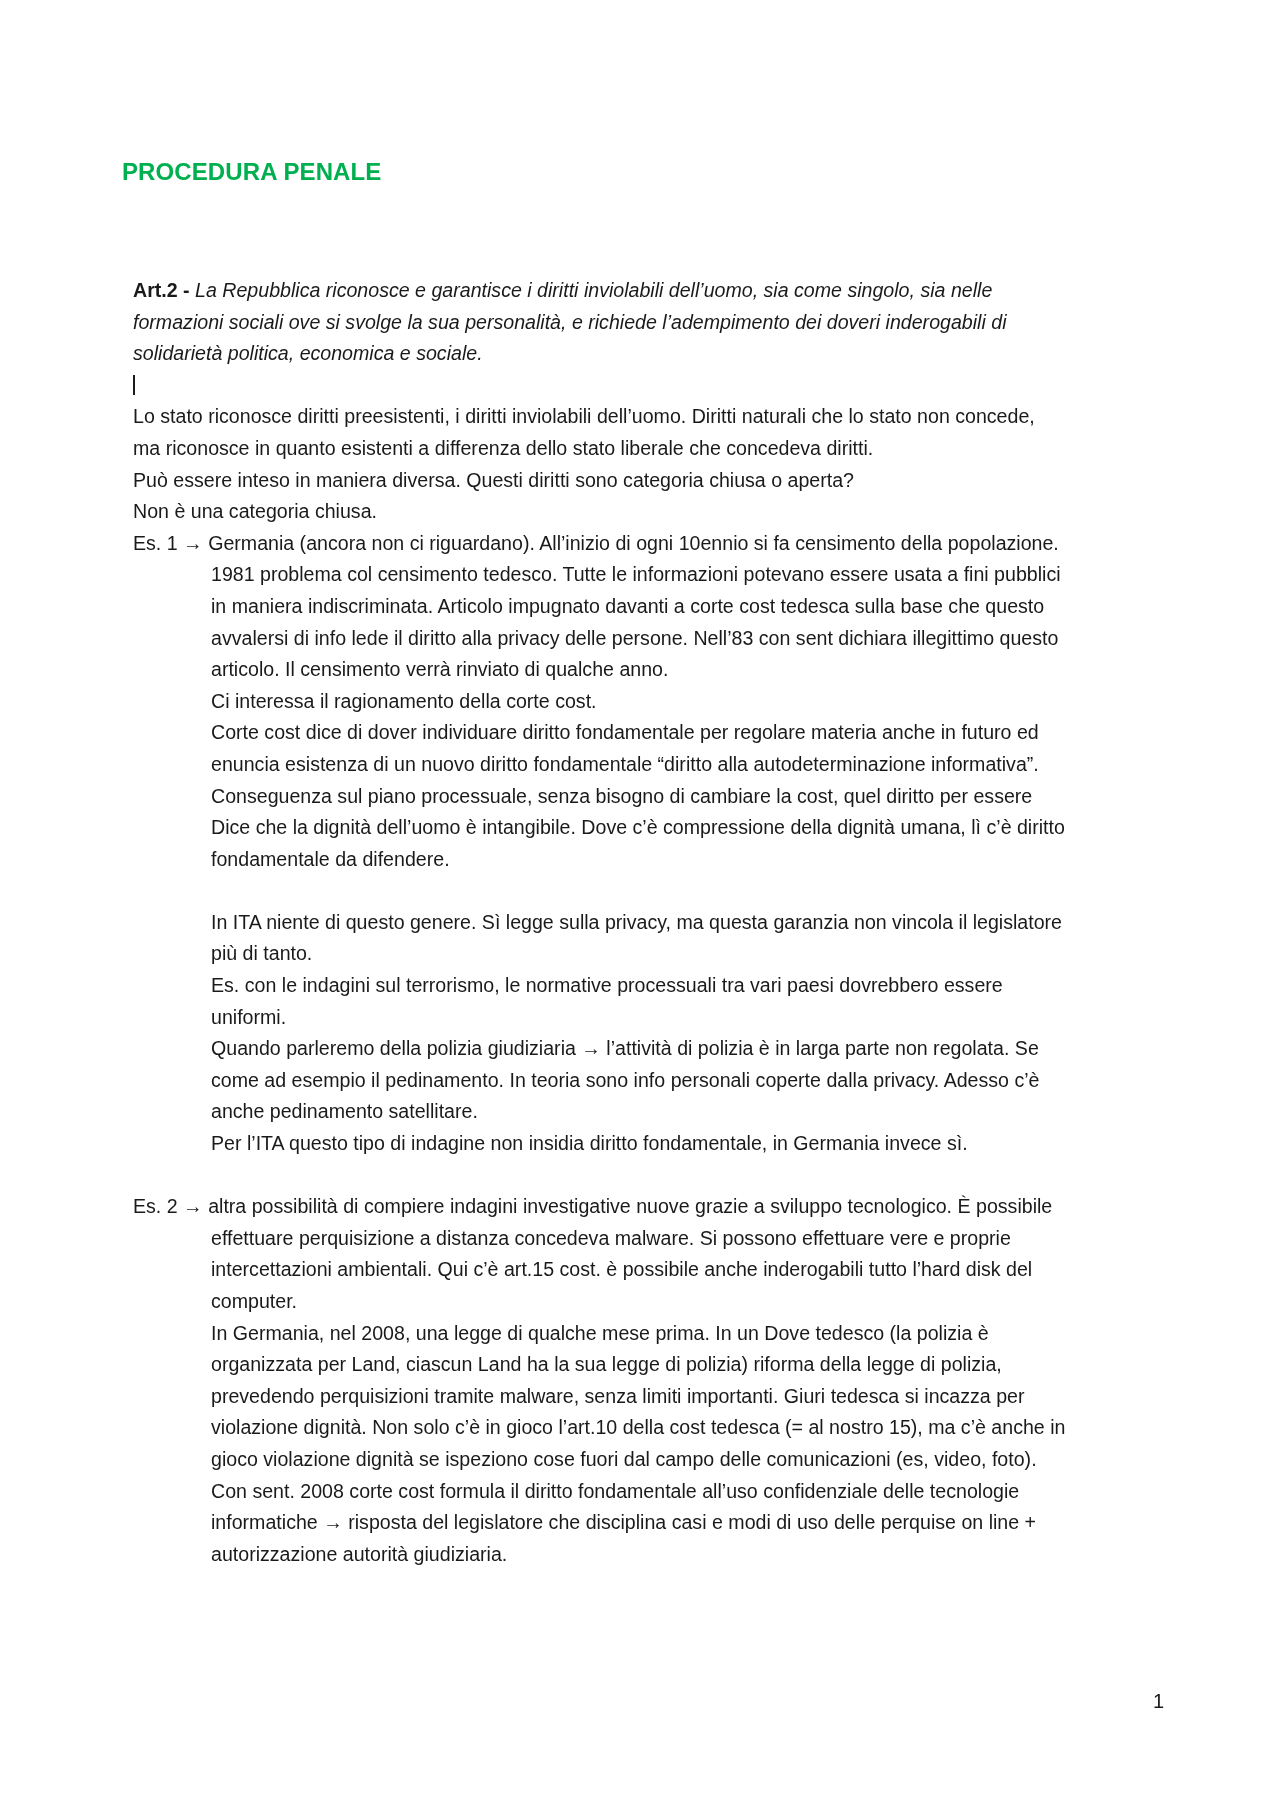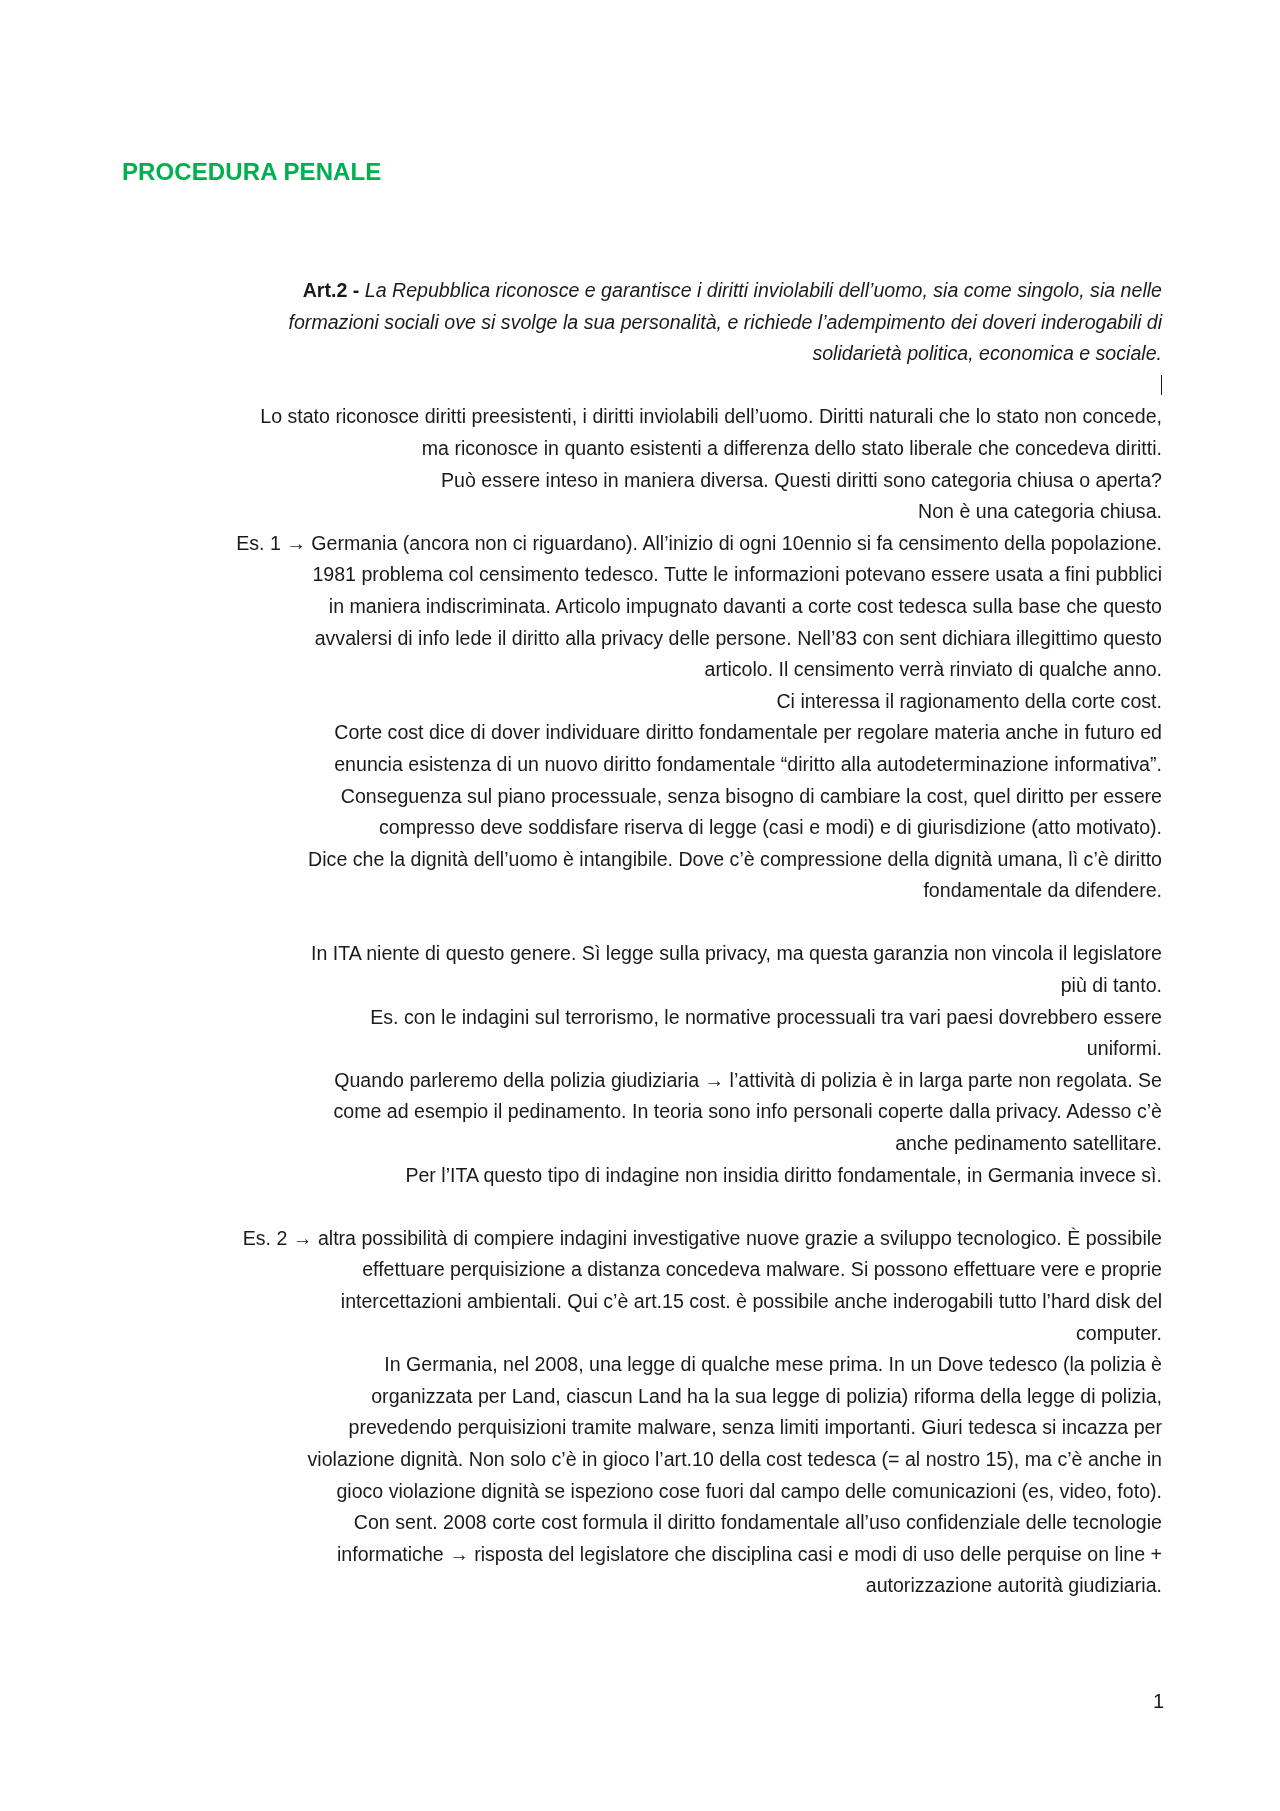--- a/index.html
+++ b/index.html
@@ -1,25 +1,25 @@
 <!DOCTYPE html>
 <html><head>
 <meta charset="utf-8">
 <style>
   html, body { margin: 0; padding: 0; background: #ffffff; }
   body { width: 1280px; height: 1811px; position: relative; overflow: hidden;
          font-family: "Liberation Sans", "DejaVu Sans", sans-serif; color: #1a1a1a; }
-  .page { position: absolute; left: 0; top: 0; width: 1280px; height: 1811px; text-align: right; }
+  .page { position: absolute; left: 0; top: 0; width: 1280px; height: 1811px; }
   .h1 { position: absolute; left: 122px; top: 158px; font-size: 24px; font-weight: bold;
         color: #00b050; letter-spacing: 0.1px; }
   .h2 { position: absolute; left: 122px; top: 214px; font-size: 20px; font-weight: bold;
         color: #00b050; }
   .body { position: absolute; left: 122px; top: 275px; width: 1040px;
           font-size: 19.6px; line-height: 31.6px; }
-  .line { white-space: nowrap; height: 31.6px; }
+  .line { white-space: nowrap; height: 31.6px; margin-left: 11px; }
   .ind { padding-left: 78px; }
   .blank { height: 31.6px; }
   .bold { font-weight: bold; }
   .ital { font-style: italic; }
   .cursor { display: inline-block; width: 1.5px; height: 20px; background: #1a1a1a; vertical-align: -3px; }
   .arrow { font-weight: bold; }
   .pagenum { position: absolute; left: 1153px; top: 1690px; font-size: 20px; }
 </style>
 </head>
 <body>
@@ -41,21 +41,20 @@
 
     <div class="line"><span>Es. 1 </span><span class="arrow">→</span><span> Germania (ancora non ci riguardano). All’inizio di ogni 10ennio si fa censimento della popolazione.</span></div>
     <div class="line ind">1981 problema col censimento tedesco. Tutte le informazioni potevano essere usata a fini pubblici</div>
     <div class="line ind">in maniera indiscriminata. Articolo impugnato davanti a corte cost tedesca sulla base che questo</div>
     <div class="line ind">avvalersi di info lede il diritto alla privacy delle persone. Nell’83 con sent dichiara illegittimo questo</div>
     <div class="line ind">articolo. Il censimento verrà rinviato di qualche anno.</div>
     <div class="line ind">Ci interessa il ragionamento della corte cost.</div>
     <div class="line ind">Corte cost dice di dover individuare diritto fondamentale per regolare materia anche in futuro ed</div>
     <div class="line ind">enuncia esistenza di un nuovo diritto fondamentale “diritto alla autodeterminazione informativa”.</div>
     <div class="line ind">Conseguenza sul piano processuale, senza bisogno di cambiare la cost, quel diritto per essere</div>
-    <div class="line ind">compresso deve soddisfare riserva di legge (casi e modi) e di giurisdizione (atto motivato).</div>
     <div class="line ind">Dice che la dignità dell’uomo è intangibile. Dove c’è compressione della dignità umana, lì c’è diritto</div>
     <div class="line ind">fondamentale da difendere.</div>
     <div class="blank"></div>
     <div class="line ind">In ITA niente di questo genere. Sì legge sulla privacy, ma questa garanzia non vincola il legislatore</div>
     <div class="line ind">più di tanto.</div>
     <div class="line ind">Es. con le indagini sul terrorismo, le normative processuali tra vari paesi dovrebbero essere</div>
     <div class="line ind">uniformi.</div>
     <div class="line ind"><span>Quando parleremo della polizia giudiziaria </span><span class="arrow">→</span><span> l’attività di polizia è in larga parte non regolata. Se</span></div>
     <div class="line ind">come ad esempio il pedinamento. In teoria sono info personali coperte dalla privacy. Adesso c’è</div>
     <div class="line ind">anche pedinamento satellitare.</div>

